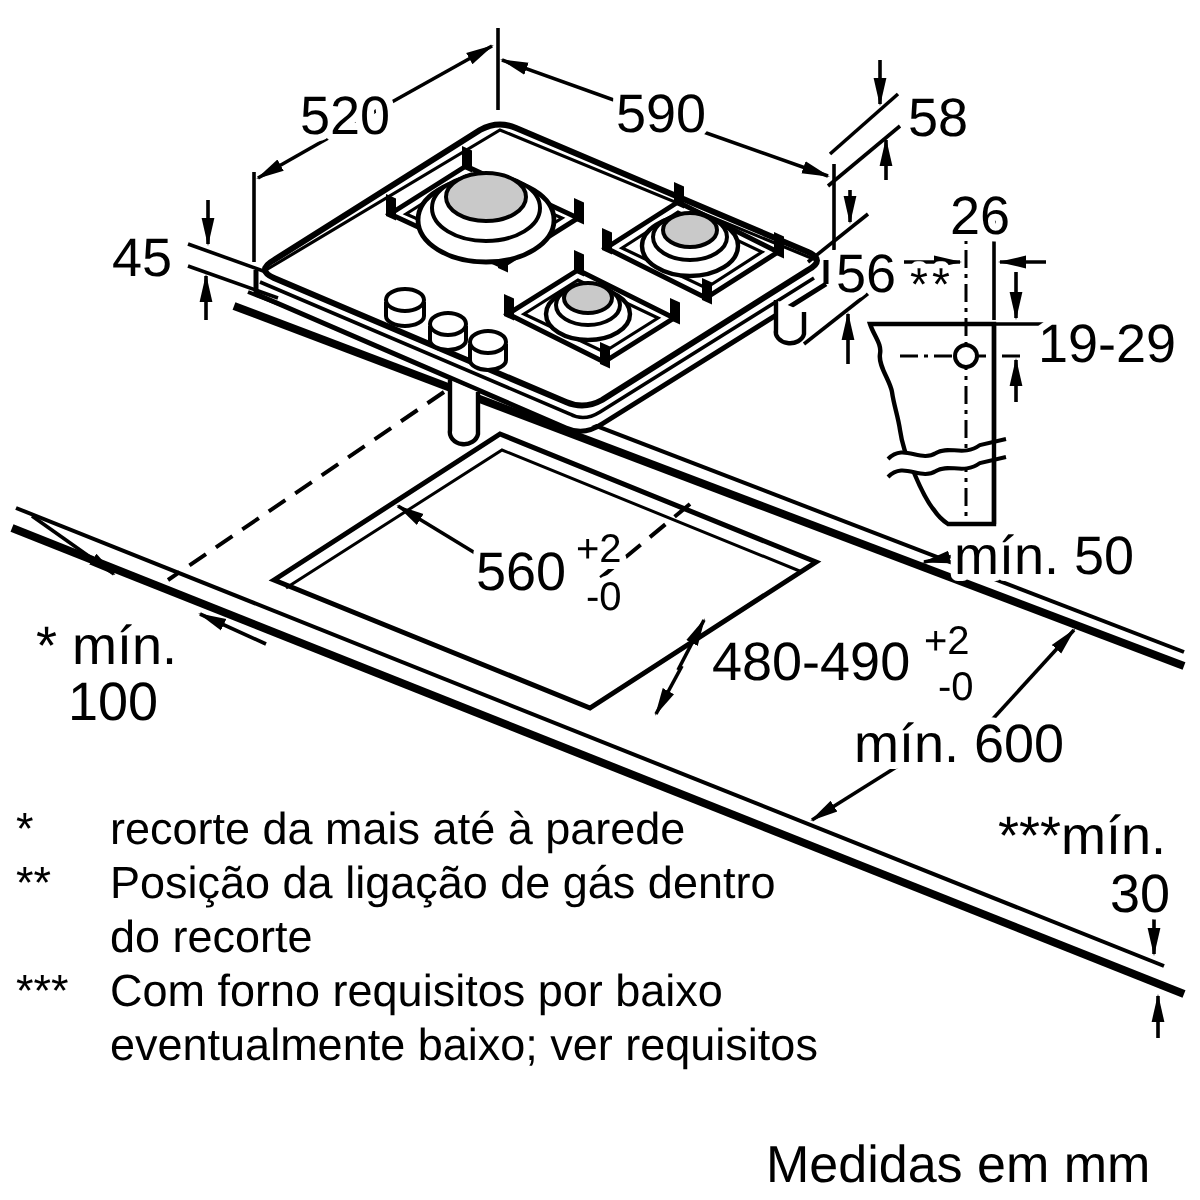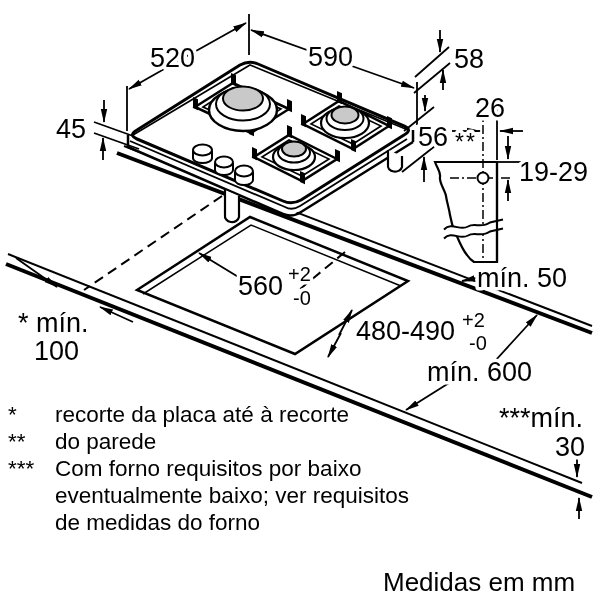--- a/index.html
+++ b/index.html
@@ -177,28 +177,28 @@
     <text class="halo" x="18" y="332">* mín.</text>
     <text class="halo" x="34" y="360">100</text>
     <text class="halo" x="499" y="427">***mín.</text>
     <text class="halo" x="555" y="456">30</text>
   </g>
 </svg>
 
   <div class="footnotes">
       <div class="fnrow">
         <span class="fnmark">*</span>
-        <div>recorte da placa até à recorte</div>
+        <div>recorte da mais até à parede</div>
       </div>
       <div class="fnrow">
         <span class="fnmark">**</span>
-        <div>do parede</div>
+        <div>Posição da ligação de gás dentro</div>
+        <div>do recorte</div>
       </div>
       <div class="fnrow">
         <span class="fnmark">***</span>
         <div>Com forno requisitos por baixo</div>
         <div>eventualmente baixo; ver requisitos</div>
-        <div>de medidas do forno</div>
       </div>
     </div>
 
   <div class="units">Medidas em mm</div>
 </div>
 
 </body></html>

